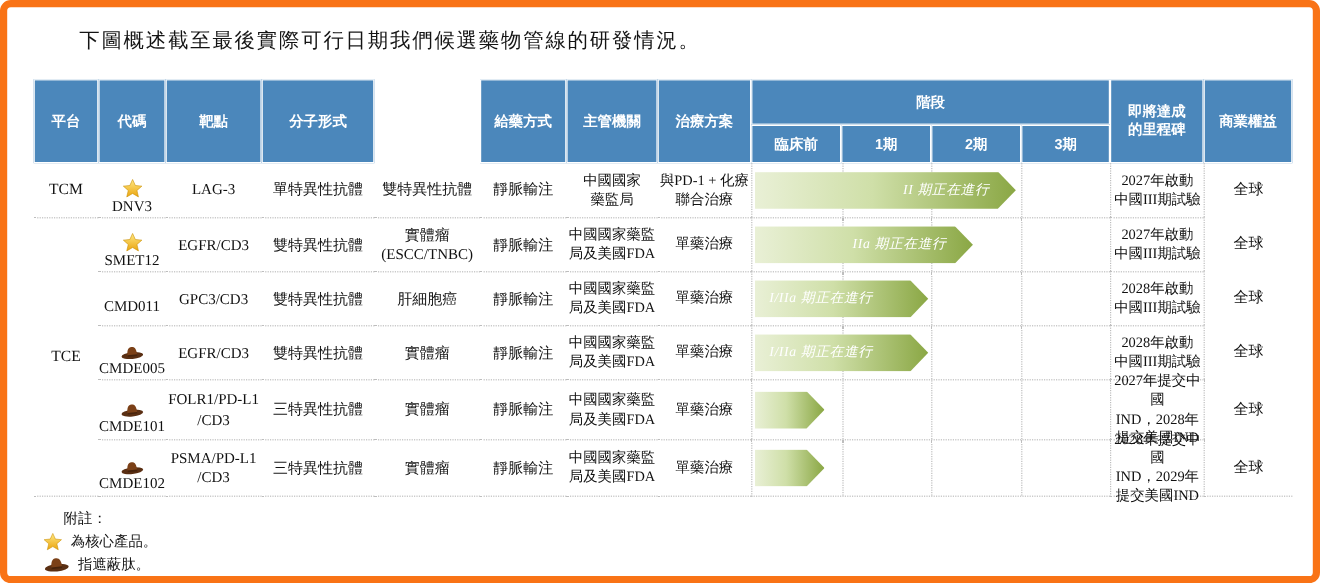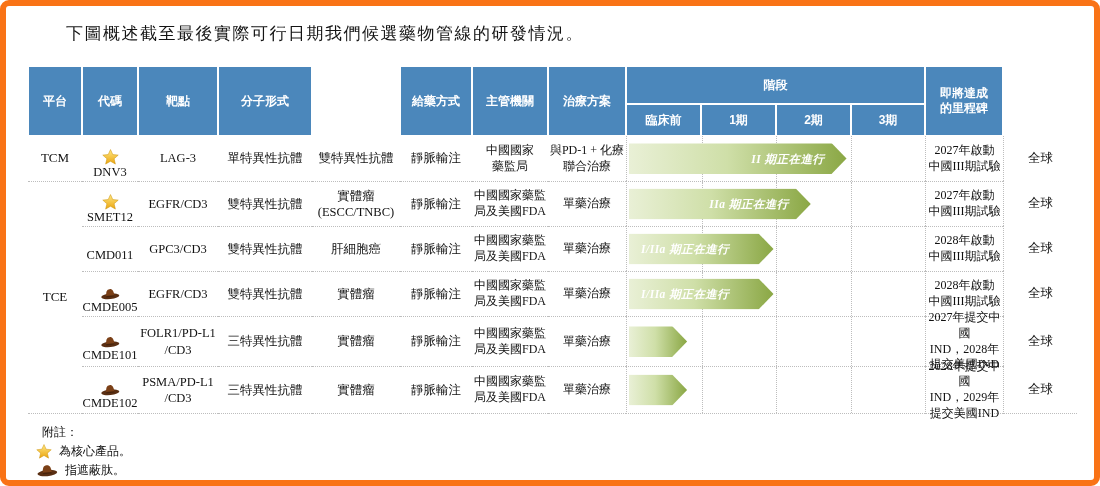--- a/index.html
+++ b/index.html
@@ -21,29 +21,29 @@
   .small{font-size:12px;}
   .codecell{flex-direction:column;justify-content:center;padding-top:12px;}
   .codeicon{height:16px;display:flex;align-items:flex-end;justify-content:center;margin-bottom:-1px;}
   
   .stagecell{position:relative;}
   .gridline{position:absolute;top:0;bottom:0;width:0;border-left:1px dotted #bdbdbd;}
   .gl25{left:25%;} .gl50{left:50%;} .gl75{left:75%;}
   .arrow{position:absolute;left:2px;top:50%;transform:translateY(-50%);height:31px;
          background:linear-gradient(90deg,#e9f0d6 0%,#cfdfa8 45%,#8aa744 100%);
          clip-path:polygon(0 0,calc(100% - 15px) 0,100% 50%,calc(100% - 15px) 100%,0 100%);
-         display:flex;align-items:center;color:#fff;font-style:italic;font-weight:bold;
+         display:flex;align-items:center;color:#fff;font-style:italic;font-weight:normal;
          font-size:11.5px;letter-spacing:.5px;z-index:2;}
   .ar-right{justify-content:flex-end;padding-right:22px;box-sizing:border-box;}
   .ar-left{justify-content:flex-start;padding-left:12px;box-sizing:border-box;}
   
   .notes{position:absolute;left:26px;top:416px;font-size:12px;line-height:1.5;}
   .noteline{display:flex;align-items:center;gap:7px;margin:1px 0;}
   .noteline .ind{margin-left:4px;}
-  .lbl{margin-left:10px;}
+  .lbl{margin-left:21px;}
   svg{display:block;}
 </style>
 </head>
 <body>
 
 <div class="frame">
 
   <div class="title">下圖概述截至最後實際可行日期我們候選藥物管線的研發情況。</div>
 
   <div class="grid">
@@ -55,20 +55,21 @@
     <div class="hcell" style="grid-area:1/6/3/7">給藥方式</div>
     <div class="hcell" style="grid-area:1/7/3/8">主管機關</div>
     <div class="hcell" style="grid-area:1/8/3/9">治療方案</div>
     <div class="hcell" style="grid-area:1/9/2/13">階段</div>
     <div class="hcell" style="grid-area:2/9/3/10">臨床前</div>
     <div class="hcell" style="grid-area:2/10/3/11">1期</div>
     <div class="hcell" style="grid-area:2/11/3/12">2期</div>
     <div class="hcell" style="grid-area:2/12/3/13">3期</div>
     <div class="hcell" style="grid-area:1/13/3/14">即將達成
 的里程碑</div>
+    <div class="hcell" style="grid-area:1/14/3/15">商業權益</div>
 
     <div class="cell" style="grid-area:3/1/4/2;font-size:13px">TCM</div>
     <div class="cell sep bot" style="grid-area:4/1/9/2;font-size:13px">TCE</div>
 
     <div class="cell codecell" style="grid-area:3/2/4/3">
       <span class="codeicon">
         <svg width="17" height="16" viewBox="0 0 24 23">
             <defs>
               <linearGradient id="gs1" x1="0" y1="0" x2="0" y2="1">
                 <stop offset="0" stop-color="#ffe883"></stop>

